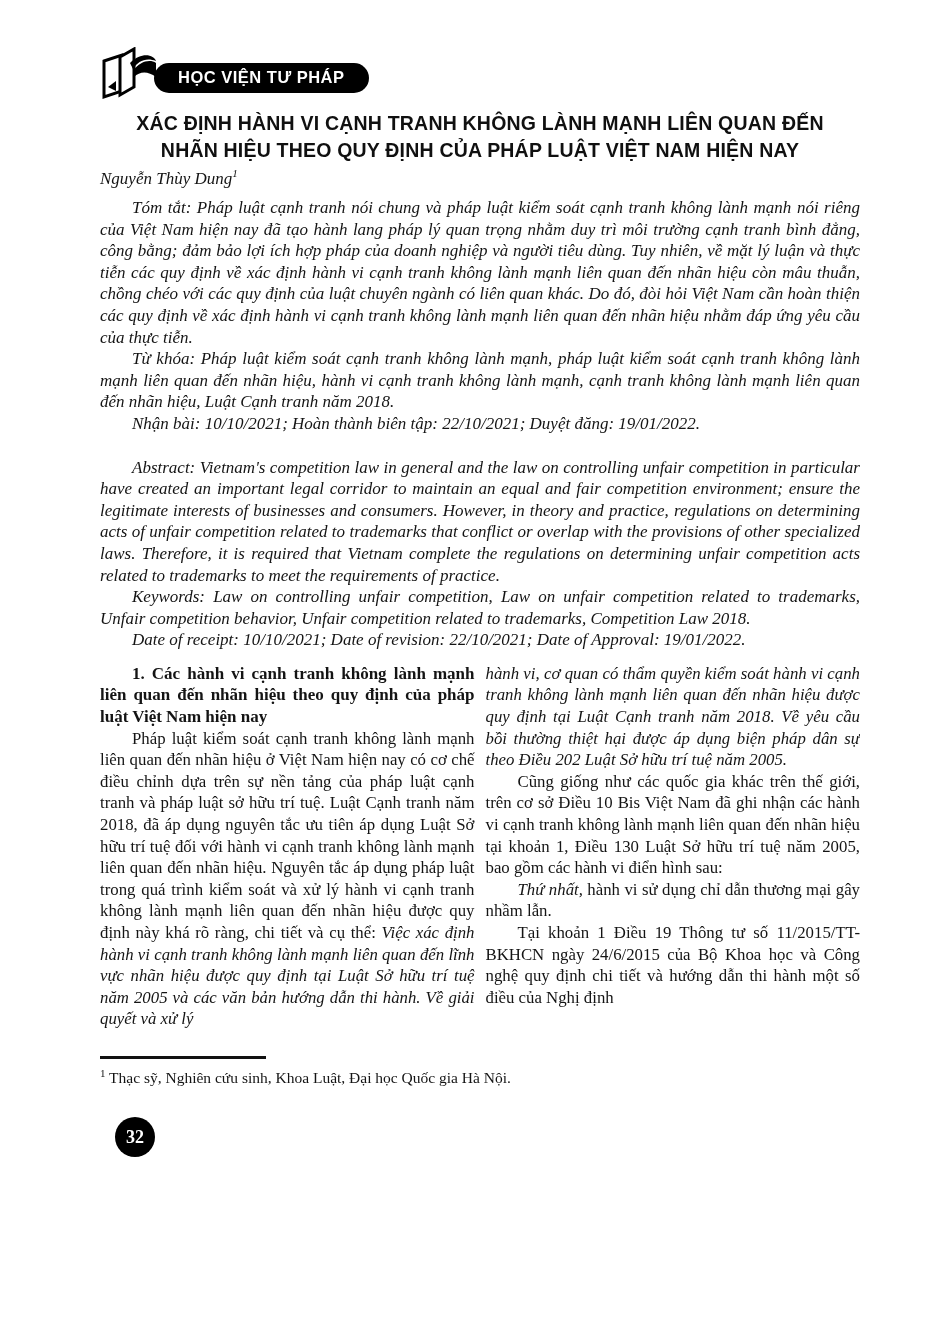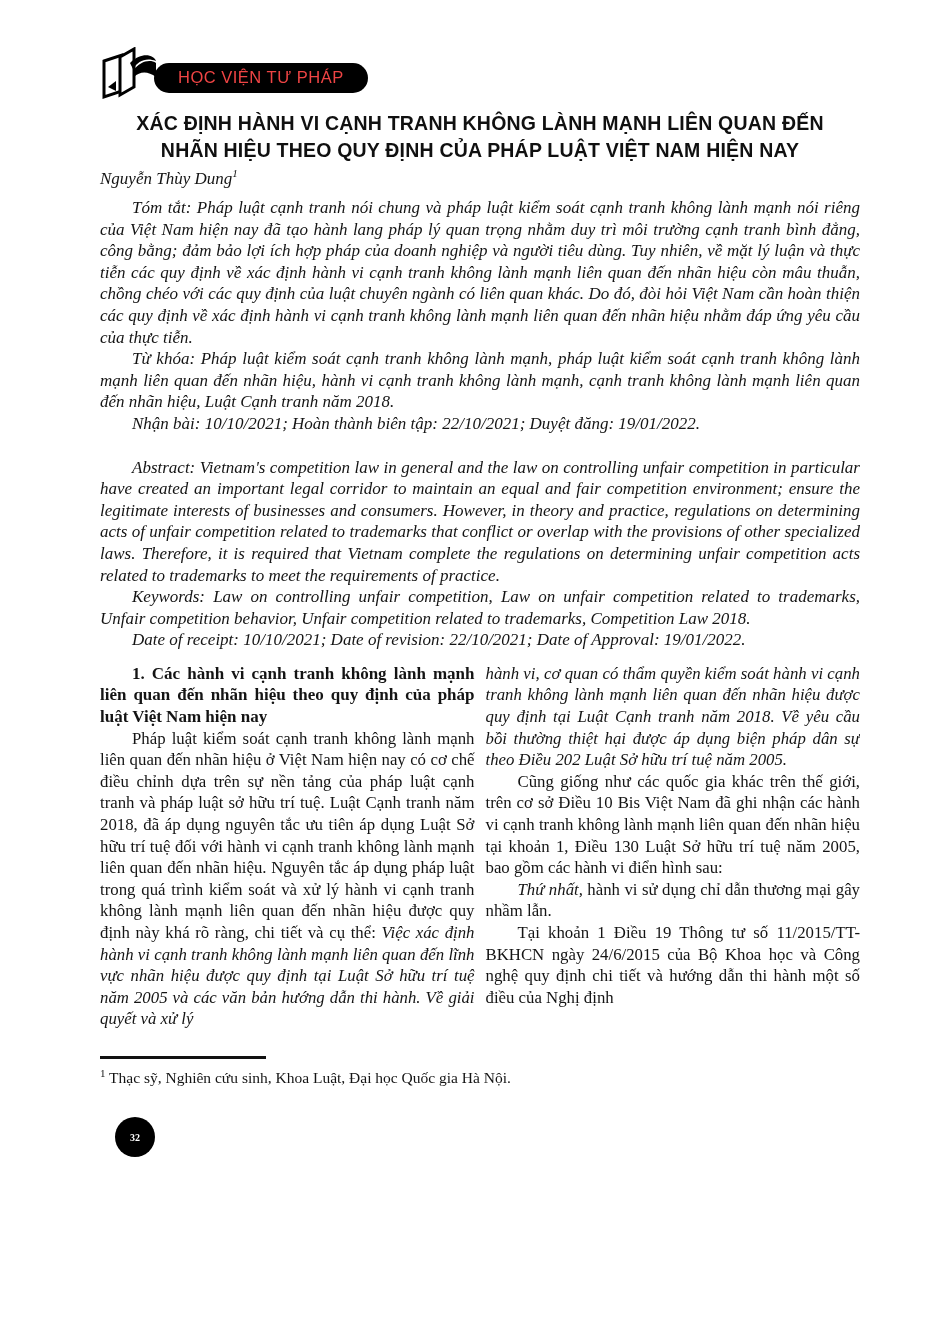--- a/index.html
+++ b/index.html
@@ -12,23 +12,23 @@
     color: #141414;
     font-family: "Liberation Serif", "DejaVu Serif", serif;
     overflow: hidden;
   }
   .content { padding: 46px 83px 0 100px; }
 
   
   .header { display: flex; align-items: center; height: 64px; }
   .logo { width: 58px; height: 62px; margin-right: 2px; flex: 0 0 auto; }
   .badge {
-    background: #000; color: #ef4444;
+    background: #000; color: #ffffff;
     font-family: "Liberation Sans", "DejaVu Sans", sans-serif;
-    font-weight: normal; font-size: 16.5px; letter-spacing: 0.5px;
+    font-weight: bold; font-size: 16.5px; letter-spacing: 0.5px;
     padding: 5px 24px 6px 24px;
     border-radius: 16px;
     margin-left: -6px;
   }
 
   
   .title {
     text-align: center;
     font-family: "Liberation Sans", "DejaVu Sans", sans-serif;
     font-weight: bold; font-size: 19.5px; line-height: 27px;
@@ -71,21 +71,21 @@
   .footnote-block { position: absolute; left: 100px; top: 1056px; width: 760px; }
   .footnote-rule { width: 166px; border-top: 3px solid #111; margin-bottom: 9px; }
   .footnote-text { font-size: 15.5px; line-height: 19px; }
 
   
   .page-badge {
     position: absolute; left: 115px; top: 1117px;
     width: 40px; height: 40px; border-radius: 50%;
     background: #000; color: #fff;
     display: flex; align-items: center; justify-content: center;
-    font-weight: bold; font-size: 10px;
+    font-weight: bold; font-size: 18px;
     font-family: "Liberation Serif", "DejaVu Serif", serif;
   }
 </style>
 </head>
 <body>
 
 <div class="page">
   <div class="content">
 
     <div class="header">

